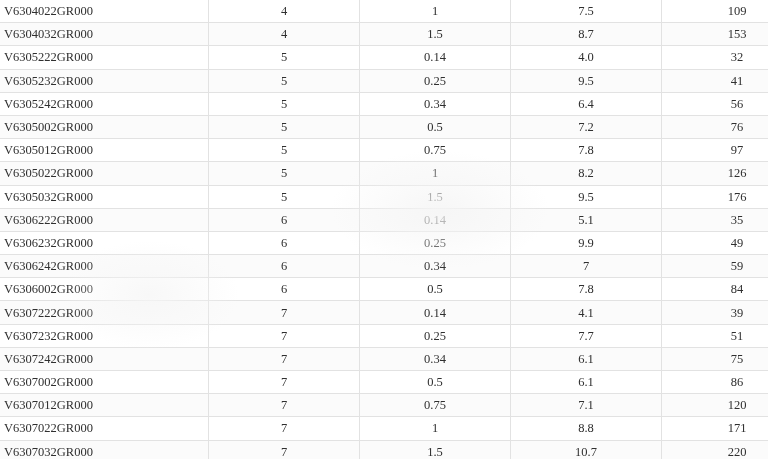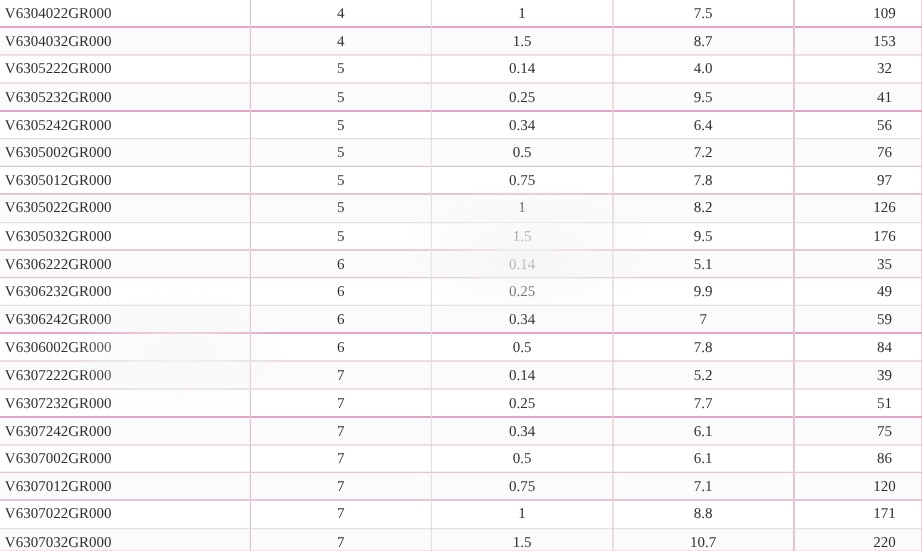--- a/index.html
+++ b/index.html
@@ -156,21 +156,21 @@
           <td class="col-0">V6306002GR000</td>
           <td class="col-1">6</td>
           <td class="col-2">0.5</td>
           <td class="col-3">7.8</td>
           <td class="col-4">84</td>
         </tr>
         <tr class="odd">
           <td class="col-0">V6307222GR000</td>
           <td class="col-1">7</td>
           <td class="col-2">0.14</td>
-          <td class="col-3">5.2</td>
+          <td class="col-3">4.1</td>
           <td class="col-4">39</td>
         </tr>
         <tr class="even">
           <td class="col-0">V6307232GR000</td>
           <td class="col-1">7</td>
           <td class="col-2">0.25</td>
           <td class="col-3">7.7</td>
           <td class="col-4">51</td>
         </tr>
         <tr class="odd">

